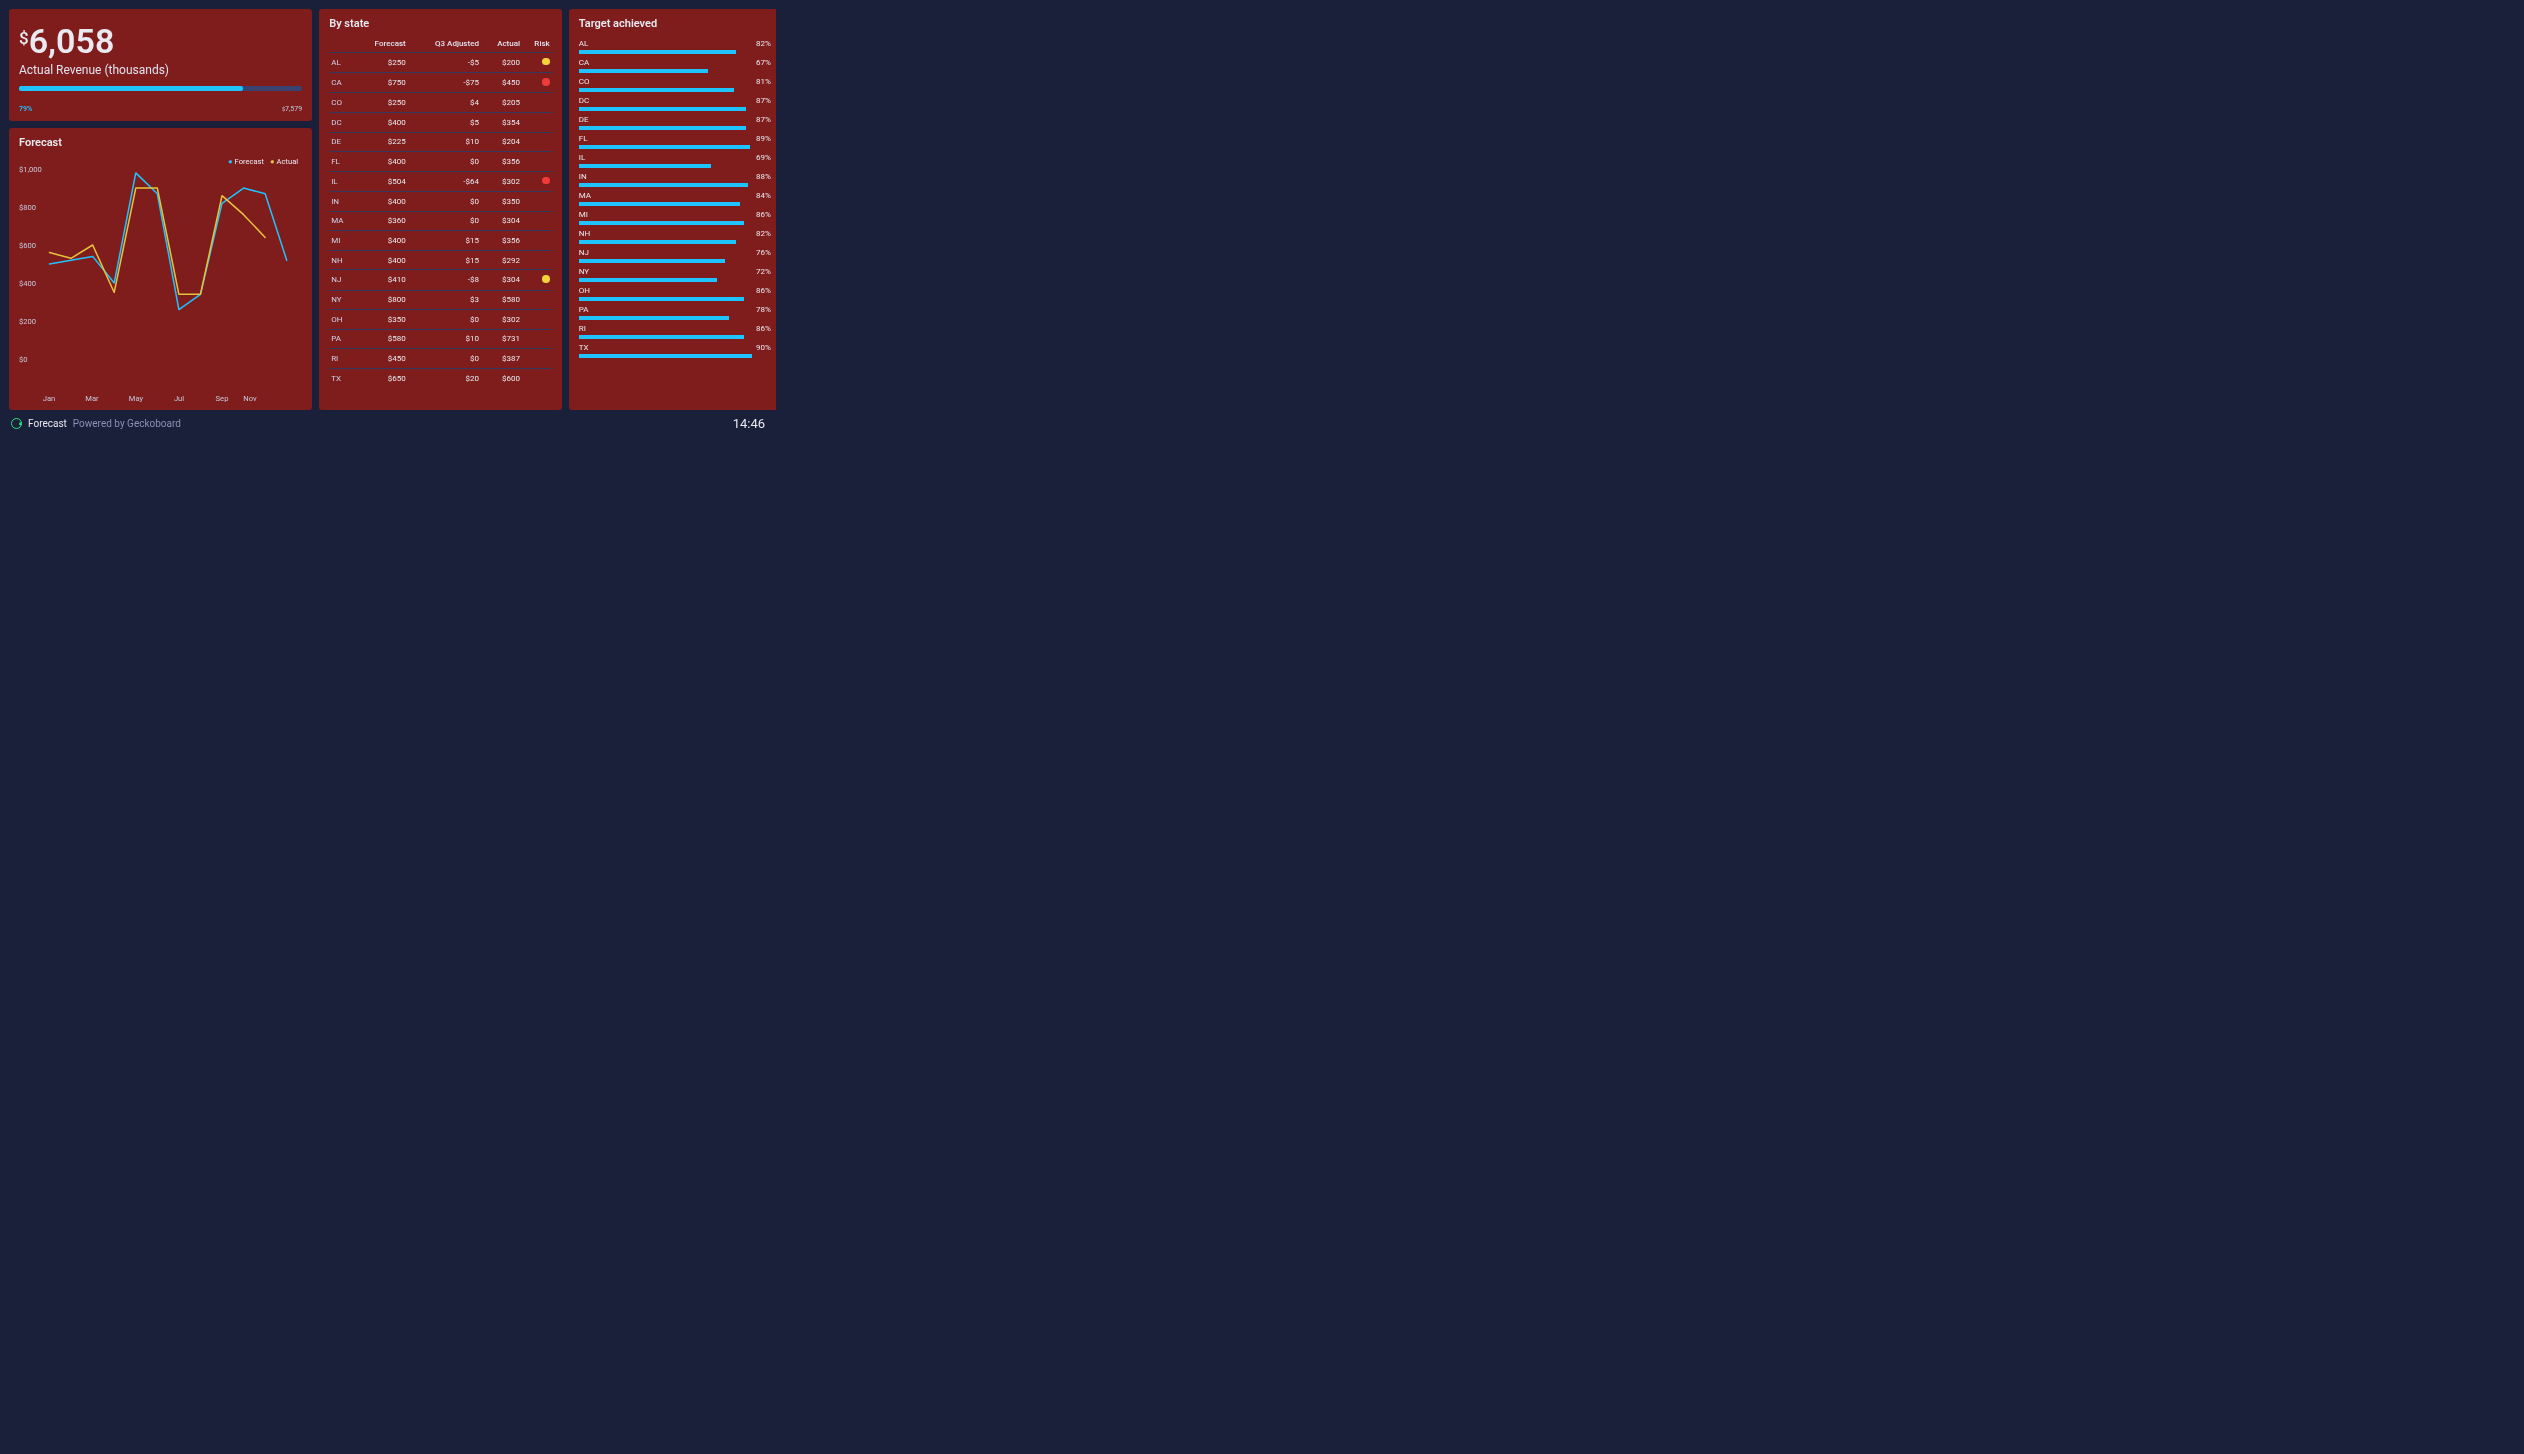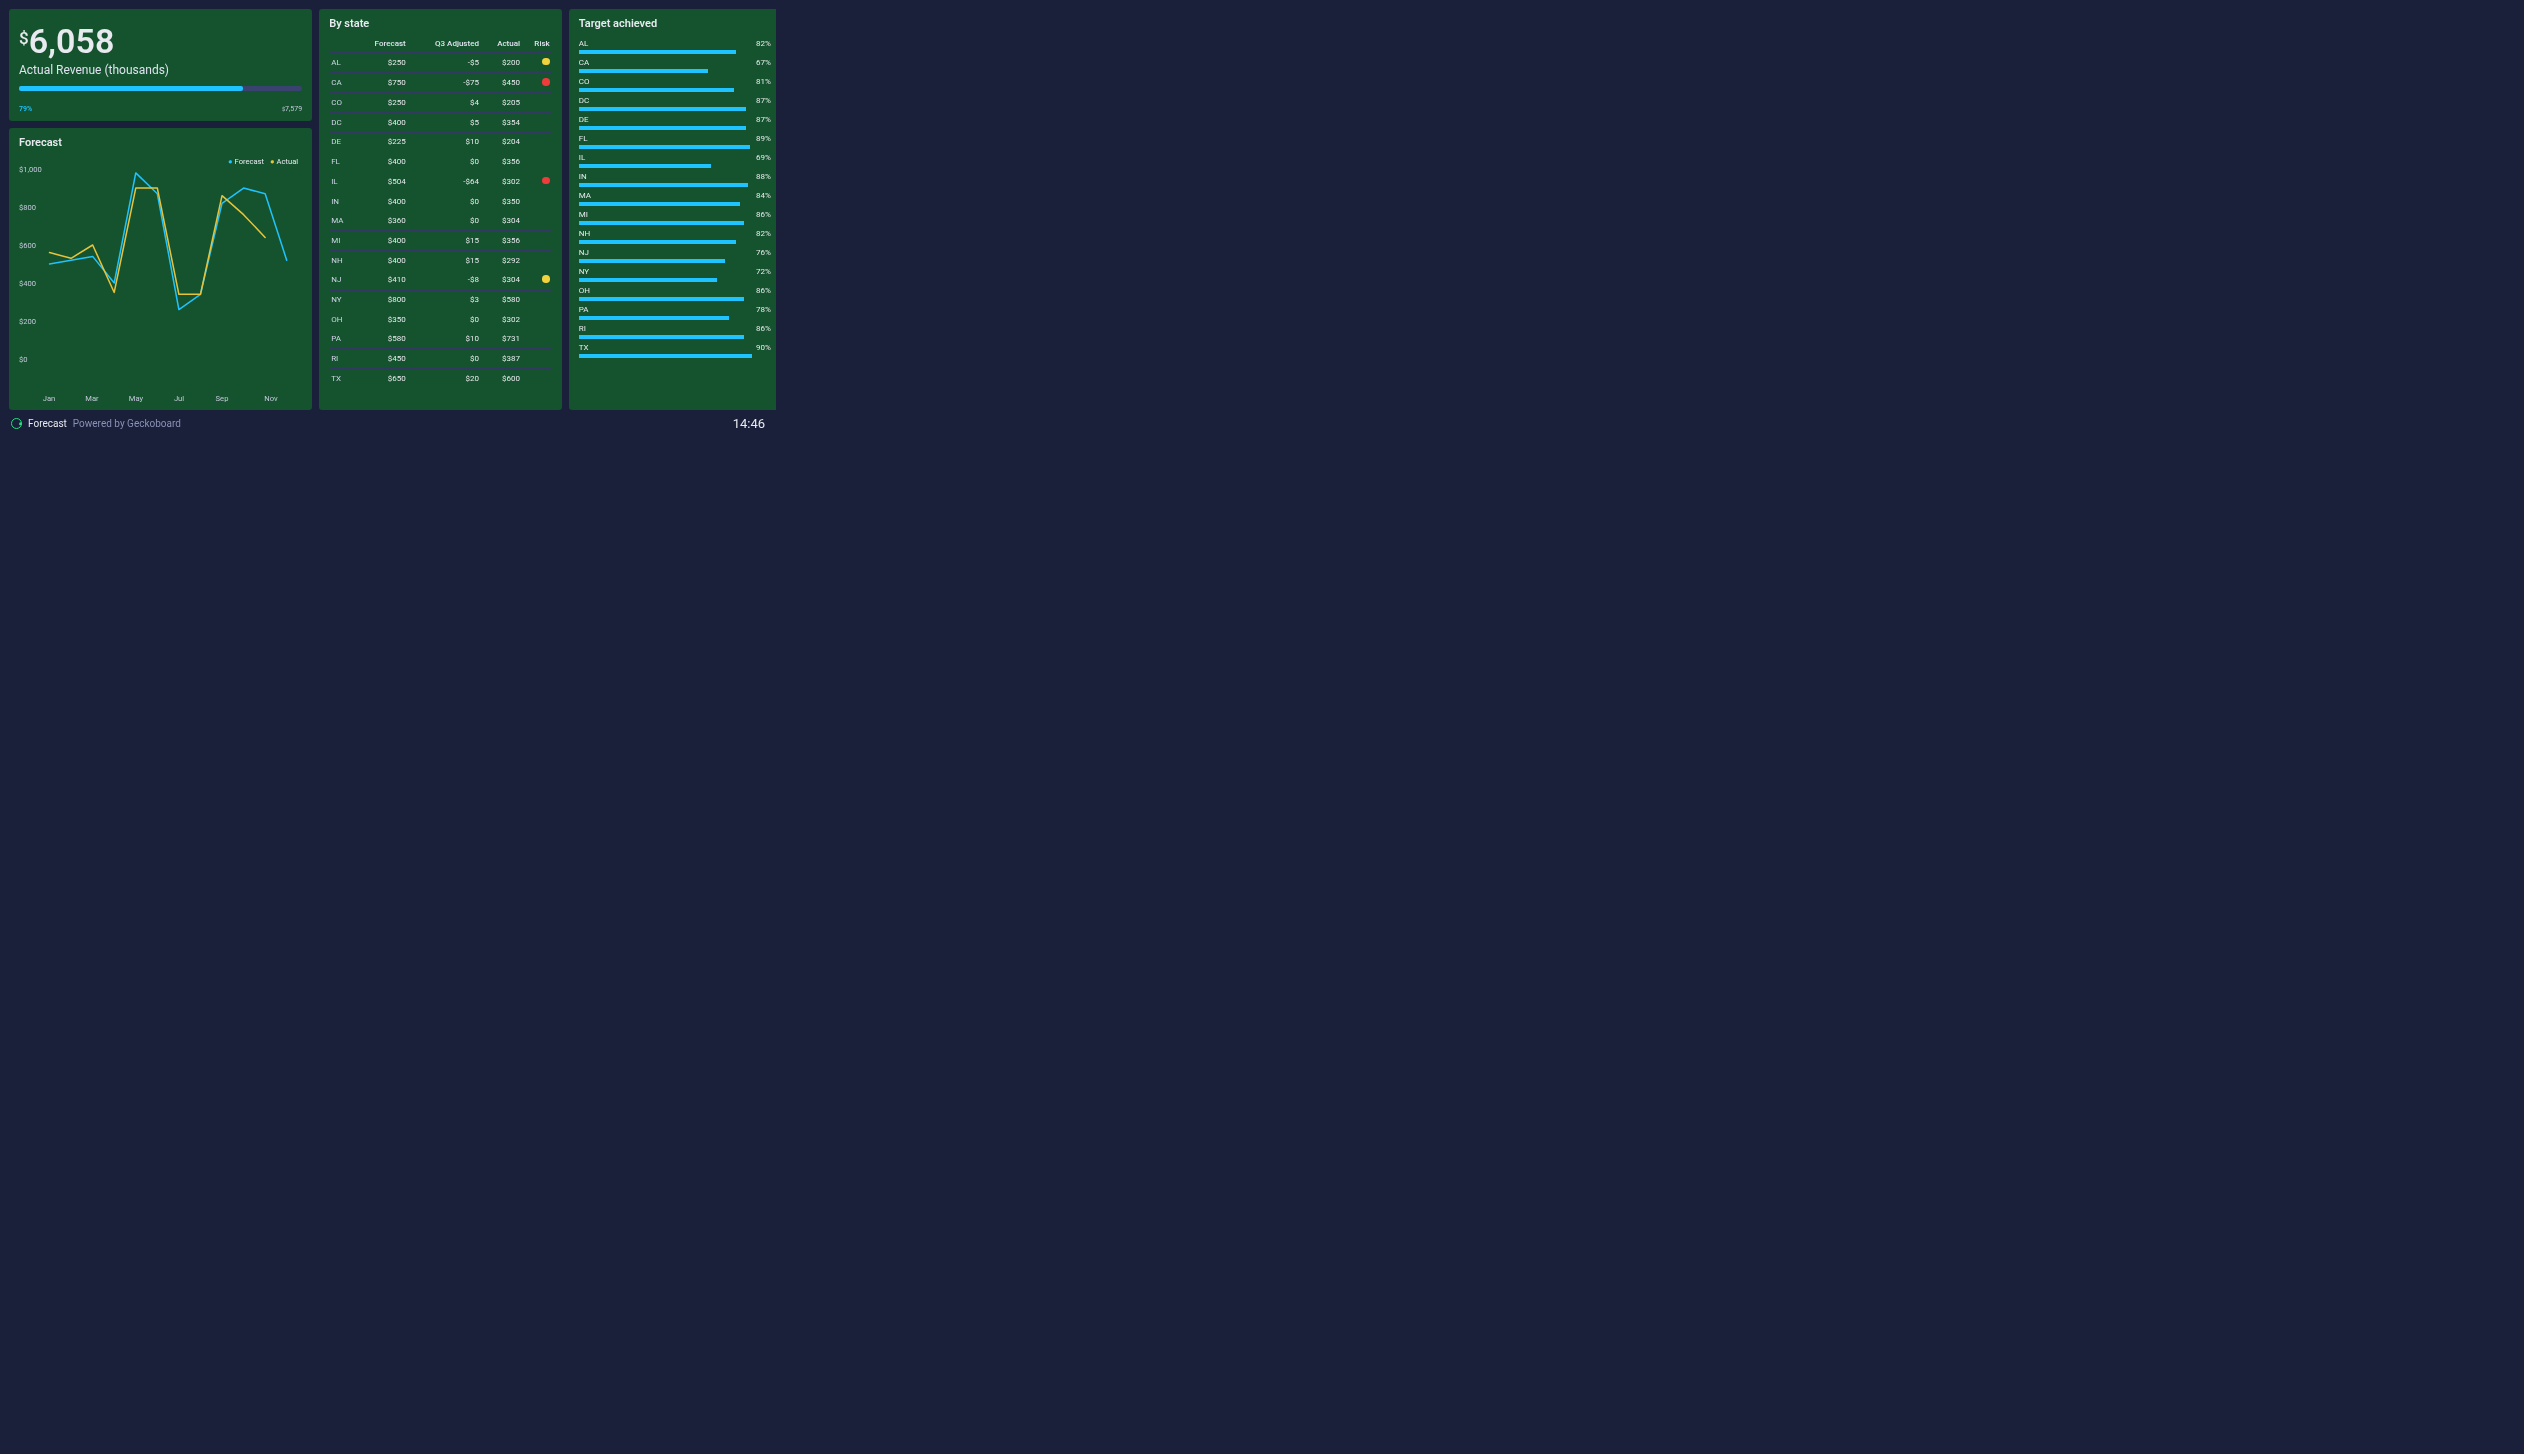--- a/index.html
+++ b/index.html
@@ -15,21 +15,21 @@
   }
   .grid {
     flex: 1;
     display: grid;
     grid-template-columns: 40% 32% 28%;
     gap: 7px;
     padding: 9px 9px 3px 9px;
   }
   .col { display: flex; flex-direction: column; gap: 7px; }
   .card {
-    background: #14532d;
+    background: #7f1d1d;
     border-radius: 3px;
     padding: 8px 10px;
   }
   .card.fill { flex: 1; display: flex; flex-direction: column; }
   .card-title { font-size: 11px; font-weight: 600; margin-bottom: 5px; }
   
   .kpi-value { font-size: 34px; font-weight: 600; line-height: 1; margin-top: 7px; }
   .kpi-prefix { font-size: 17px; vertical-align: 9px; font-weight: 500; }
   .kpi-label { font-size: 12px; margin-top: 5px; color: #dfe3f0; }
   .progress-track {
@@ -107,21 +107,21 @@
           <div class="y-label" style="top: 164px;">$200</div>
           <div class="y-label" style="top: 126px;">$400</div>
           <div class="y-label" style="top: 88px;">$600</div>
           <div class="y-label" style="top: 50px;">$800</div>
           <div class="y-label" style="top: 12px;">$1,000</div>
           <div class="x-label" style="left: 30px;">Jan</div>
           <div class="x-label" style="left: 73px;">Mar</div>
           <div class="x-label" style="left: 117px;">May</div>
           <div class="x-label" style="left: 160px; margin-top: 44px;">Jul</div>
           <div class="x-label" style="left: 203px;">Sep</div>
-          <div class="x-label" style="left: 252px;">Nov</div>
+          <div class="x-label" style="left: 231px;">Nov</div>
           <svg class="lines" width="273" height="217" viewBox="0 0 540 430">
             <path d="M 60 212 L 102.72727272727272 204.48 L 145.45454545454544 196.95999999999998 L 188.18181818181816 249.6 L 230.9090909090909 31.519999999999982 L 273.6363636363636 72.88 L 316.3636363636363 302.24 L 359.09090909090907 272.15999999999997 L 401.8181818181818 91.68 L 444.54545454545456 61.599999999999966 L 487.27272727272725 72.88 L 530 204.48" fill="none" stroke="#1fc3ff" stroke-width="3" stroke-linejoin="round" stroke-linecap="round"></path>
             <path d="M 60 189.43999999999997 L 102.72727272727272 200.72 L 145.45454545454544 174.4 L 188.18181818181816 268.4 L 230.9090909090909 61.599999999999966 L 273.6363636363636 61.599999999999966 L 316.3636363636363 272.15999999999997 L 359.09090909090907 272.15999999999997 L 401.8181818181818 76.63999999999999 L 444.54545454545456 114.24000000000001 L 487.27272727272725 159.35999999999999" fill="none" stroke="#e7c33c" stroke-width="3" stroke-linejoin="round" stroke-linecap="round"></path>
           </svg>
         </div>
     </div>
   </div>
 
   <div class="col">
     <div class="card fill">

